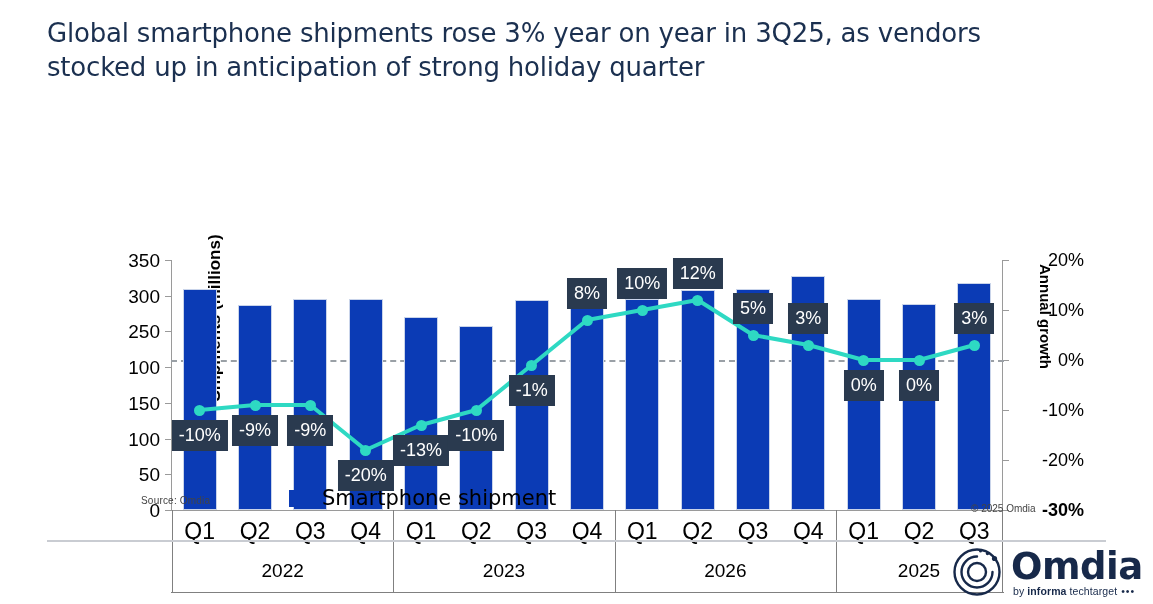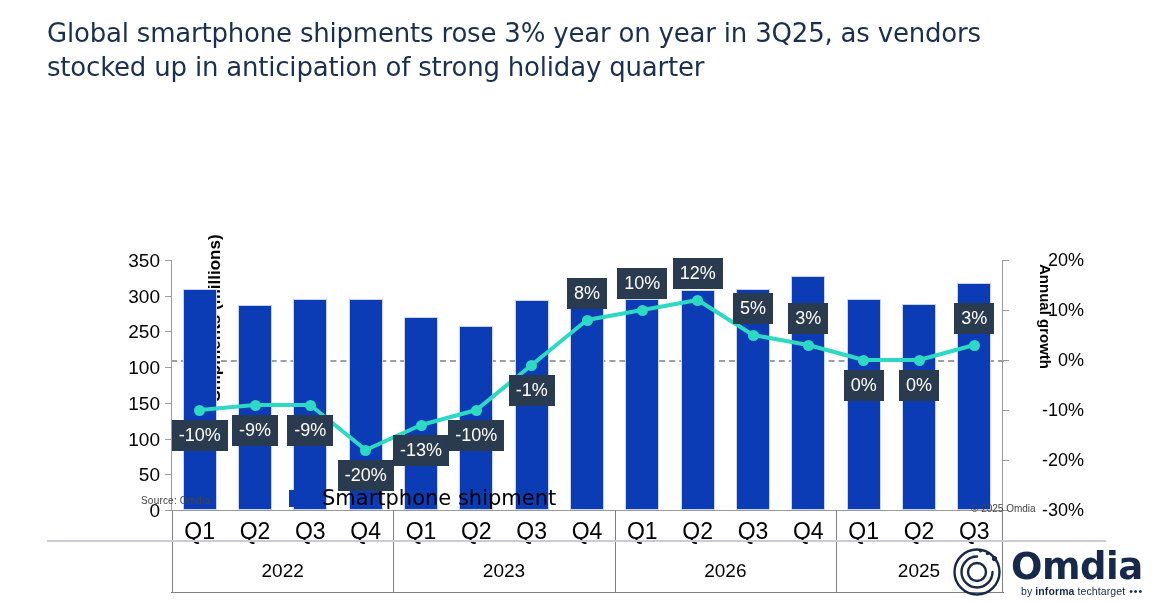--- a/index.html
+++ b/index.html
@@ -89,21 +89,21 @@
   #copyright{position:absolute;left:951px;top:503px;font-size:10px;color:#444;margin-left:20px;}
   
   #divider{position:absolute;left:47px;top:540px;width:1059px;height:2px;background:#c9ccd2;}
   #logo{position:absolute;left:949px;top:545px;width:200px;height:56px;}
   #logo .word{
     position:absolute;left:62px;top:0px;
     font-family:"DejaVu Sans", sans-serif;font-weight:bold;
     font-size:37px;color:#17294a;letter-spacing:-0.5px;
   }
   #logo .sub{
-    position:absolute;left:72px;top:40px;
+    position:absolute;left:64px;top:40px;
     font-size:10.5px;color:#17294a;letter-spacing:.1px;white-space:nowrap;
   }
   #logo .sub b{font-weight:bold;}
   #logo .dots{letter-spacing:1px;}
 </style>
 </head>
 <body>
 
 <div id="title">Global smartphone shipments rose 3% year on year in 3Q25, as vendors stocked up in anticipation of strong holiday quarter</div>
 
@@ -125,21 +125,21 @@
       <div class="ylab" style="top: 142.857px;">150</div>
       <div class="tick" style="top: 107.143px;"></div>
       <div class="ylab" style="top: 107.143px;">100</div>
       <div class="tick" style="top: 71.4286px;"></div>
       <div class="ylab" style="top: 71.4286px;">250</div>
       <div class="tick" style="top: 35.7143px;"></div>
       <div class="ylab" style="top: 35.7143px;">300</div>
       <div class="tick" style="top: 0px;"></div>
       <div class="ylab" style="top: 0px;">350</div>
       <div class="tick r" style="top: 250px;"></div>
-      <div class="ylab r" style="top: 250px;">-30%</div>
+      <div class="ylab r" style="top: 250px; font-weight: bold;">-30%</div>
       <div class="tick r" style="top: 200px;"></div>
       <div class="ylab r" style="top: 200px;">-20%</div>
       <div class="tick r" style="top: 150px;"></div>
       <div class="ylab r" style="top: 150px;">-10%</div>
       <div class="tick r" style="top: 100px;"></div>
       <div class="ylab r" style="top: 100px;">0%</div>
       <div class="tick r" style="top: 50px;"></div>
       <div class="ylab r" style="top: 50px;">10%</div>
       <div class="tick r" style="top: 0px;"></div>
       <div class="ylab r" style="top: 0px;">20%</div>

